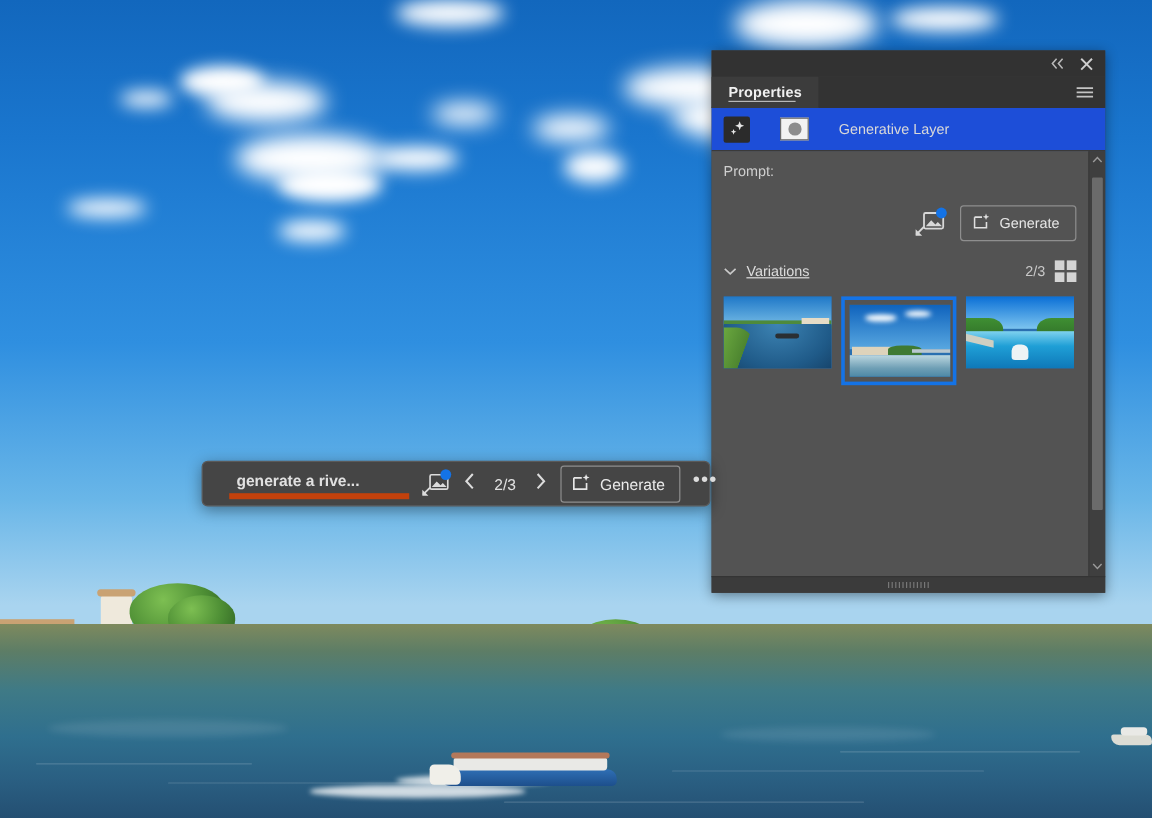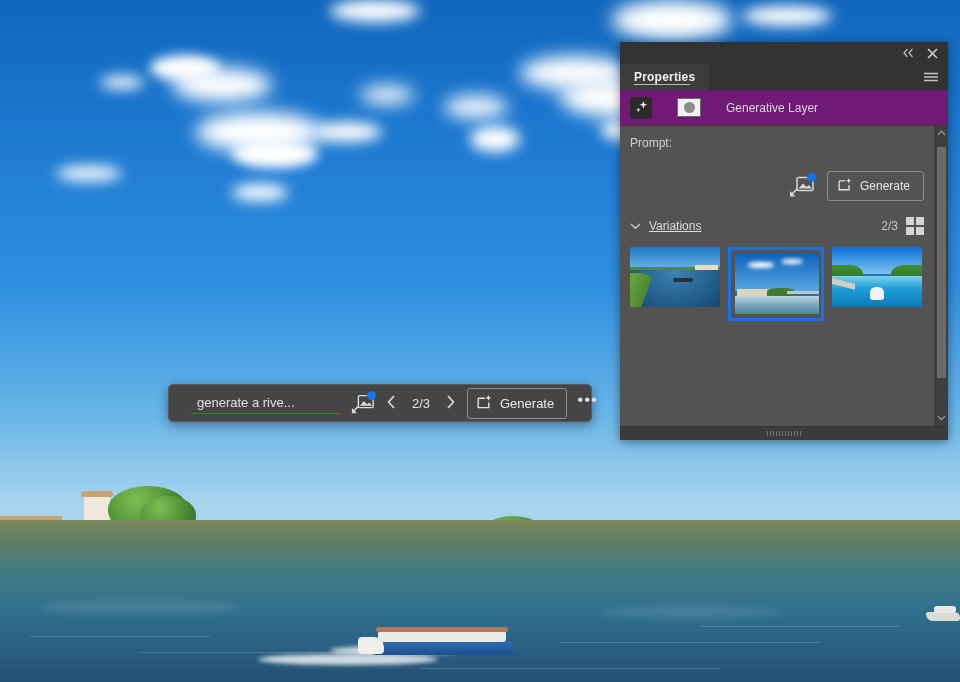--- a/index.html
+++ b/index.html
@@ -67,21 +67,21 @@
 
   
   .boat-hull   { position:absolute; background:linear-gradient(180deg,#2f6fb5 0%,#1d4f8c 100%); border-radius:3px 8px 4px 10px; }
   .boat-cabin  { position:absolute; background:#e9e9e6; border-radius:3px; }
   .boat-roof   { position:absolute; background:#b3785a; border-radius:3px; }
   .boat-bow    { position:absolute; background:#f0efe9; border-radius:4px 10px 4px 4px; }
   .wake        { position:absolute; background:rgba(255,255,255,.78); filter:blur(2px); border-radius:50%; }
 
   
   #properties-panel {
-    position:absolute; left:620px; top:42px; width:328px; height:398px;
+    position:absolute; left:593px; top:42px; width:328px; height:452px;
     background:#454545;
     box-shadow:0 2px 10px rgba(0,0,0,.45);
     font-size:12px; color:#d6d6d6;
     display:flex; flex-direction:column;
   }
   .panel-topbar {
     height:22px; background:#323232; display:flex; align-items:center;
     justify-content:flex-end; gap:12px; padding-right:10px;
   }
   .topbtn { color:#b9b9b9; font-size:11px; line-height:1; cursor:pointer; user-select:none; }
@@ -95,21 +95,21 @@
     background:#3c3c3c; color:#f0f0f0; font-weight:bold; font-size:12px;
     padding:0 14px; display:flex; align-items:center; letter-spacing:.2px;
     border-bottom:1px solid #3c3c3c;
   }
   .tab-underline {
     position:absolute; left:14px; bottom:5px; width:56px; height:1px; background:#b8b8b8;
   }
   .hamburger { margin-left:auto; display:flex; align-items:center; padding-right:10px; }
 
   .layer-row {
-    height:36px; background:#701a75; display:flex; align-items:center;
+    height:36px; background:#1d4ed8; display:flex; align-items:center;
     gap:25px; padding:0 10px; border-bottom:1px solid #3a3a3a;
   }
   .gen-badge {
     width:22px; height:22px; background:#2b2b2b; border-radius:2px;
     display:flex; align-items:center; justify-content:center;
   }
   .mask-thumb {
     width:24px; height:19px; background:#f2f2f2; border:1px solid #6a6a6a;
     display:flex; align-items:center; justify-content:center;
   }
@@ -193,22 +193,22 @@
   
   #contextual-taskbar {
     position:absolute; left:168px; top:384px; width:424px; height:38px;
     background:#454545; border:1px solid #5a5a5a; border-radius:5px;
     display:flex; align-items:center; gap:10px; padding:0 12px;
     box-shadow:0 3px 12px rgba(0,0,0,.4);
     font-size:13px; color:#e2e2e2;
   }
   .drag-handle { width:4px; height:22px; background:#bcbcbc; border-radius:2px; cursor:grab; }
   .tb-prompt {
-    color:#e0e0e0; font-size:13px; border-bottom:1px solid #c2410c;
-    padding:2px 6px 3px 6px; min-width:150px; cursor:text;
+    color:#e0e0e0; font-size:13px; border-bottom:5px solid #c2410c;
+    padding:2px 6px 3px 6px; min-width:150px; cursor:text;font-weight:bold;
   }
   .tb-icon-btn { cursor:pointer; position:relative; display:flex; align-items:center; }
   .tb-arrow { color:#dcdcdc; font-size:15px; cursor:pointer; padding:0 2px; user-select:none; }
   .tb-count { font-size:13px; color:#e2e2e2; min-width:26px; text-align:center; }
   .tb-generate {
     display:flex; align-items:center; gap:7px;
     border:1px solid #8e8e8e; border-radius:3px; padding:5px 12px 5px 9px;
     color:#eaeaea; font-size:13px; cursor:pointer; background:transparent;
   }
   .tb-more { color:#dcdcdc; font-size:17px; letter-spacing:1px; cursor:pointer; padding-bottom:6px; }

